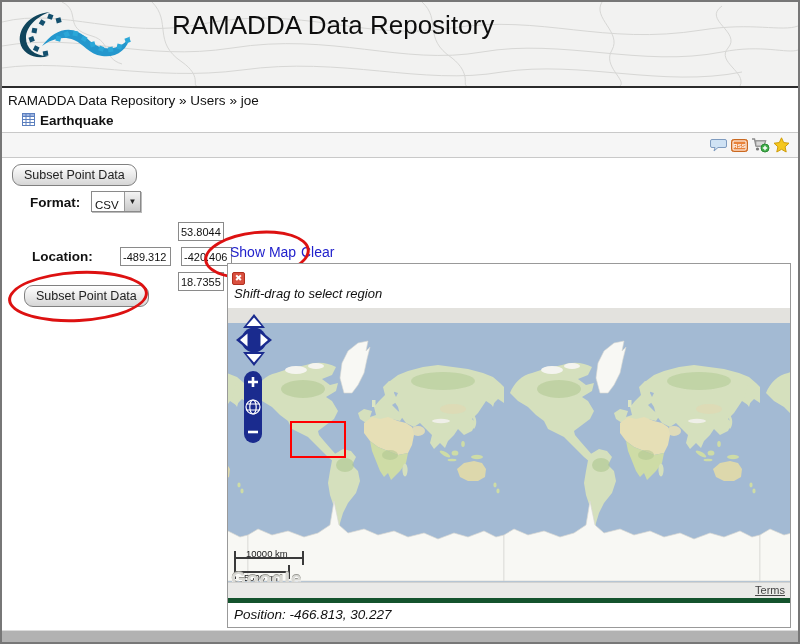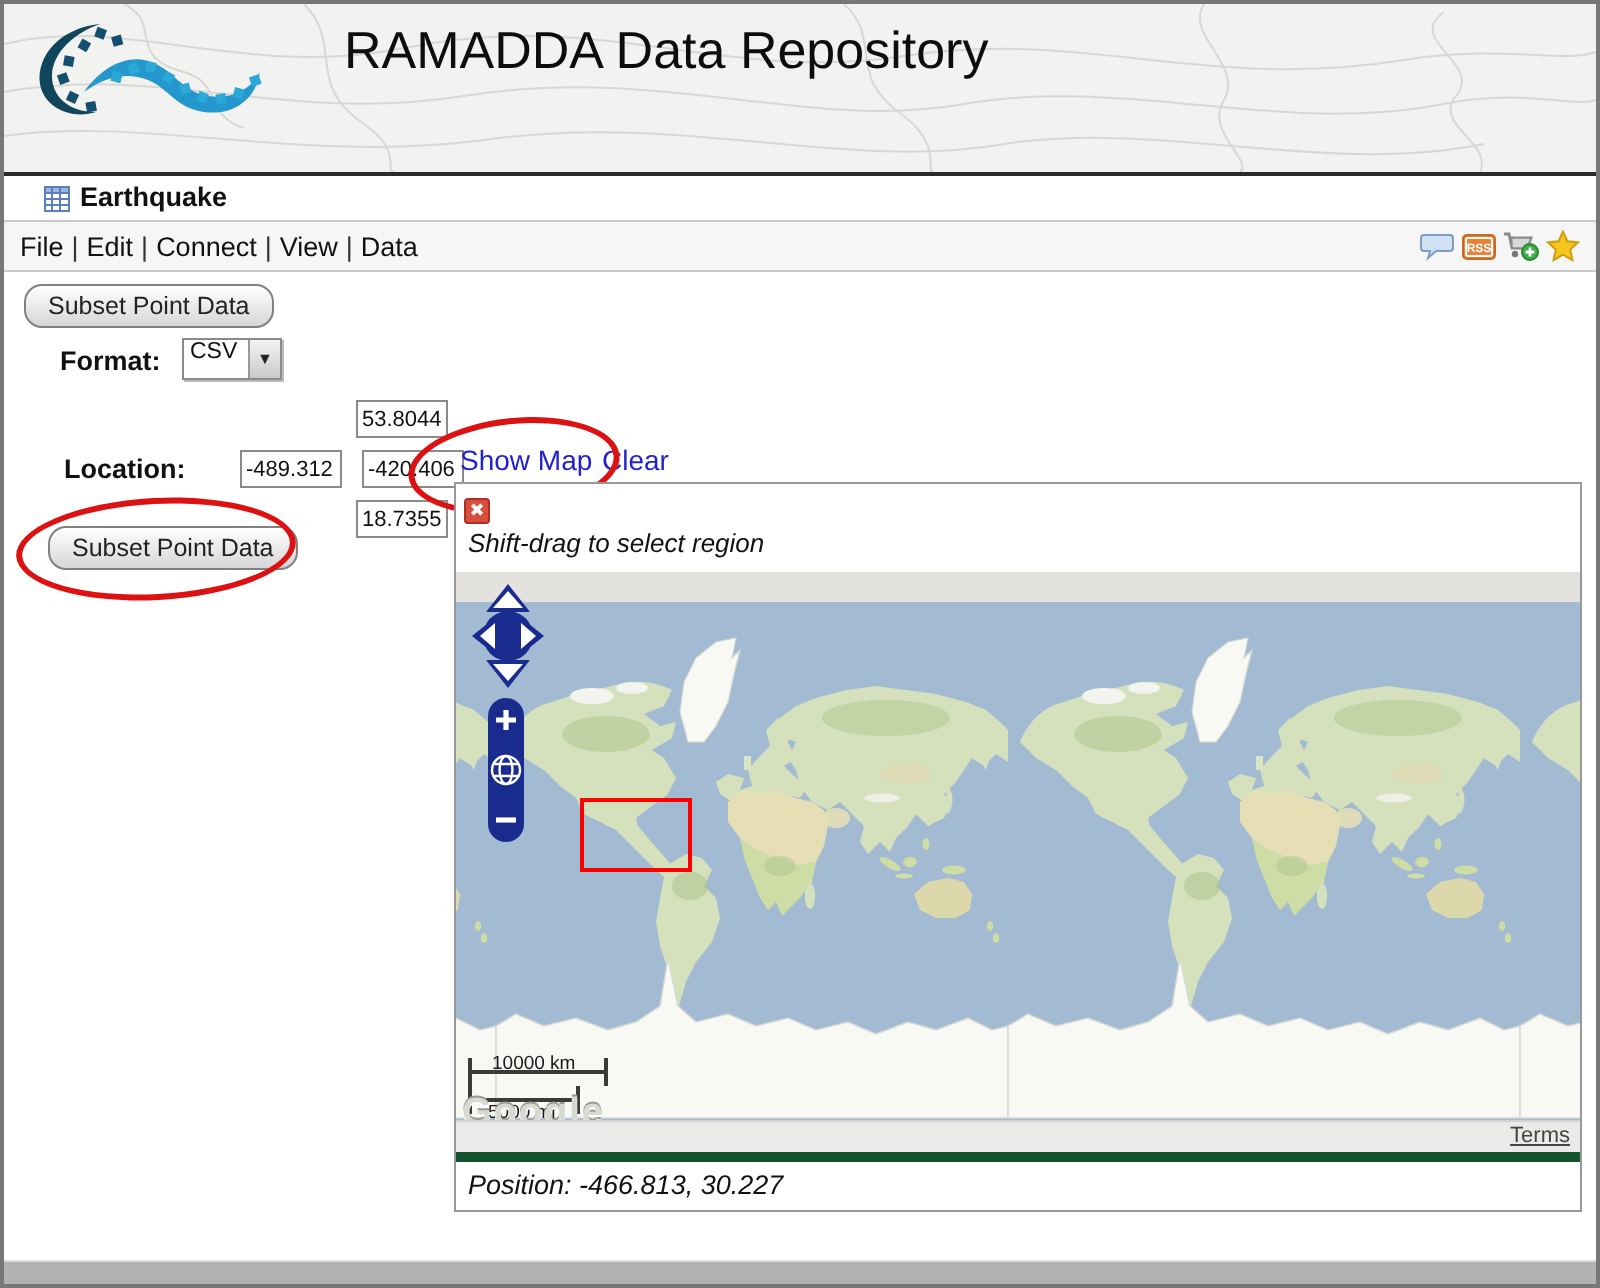--- a/index.html
+++ b/index.html
@@ -11,33 +11,33 @@
   .hdr-contours{position:absolute;left:0;top:0;width:100%;height:100%;}
   .logo{position:absolute;left:10px;top:4px;width:130px;height:78px;}
   .logo-word{position:absolute;left:12px;top:60px;font-size:19px;letter-spacing:2px;color:#1b7fc2;font-weight:400;margin-top:48px;}
   .hdr-title{position:absolute;left:170px;top:8px;font-size:26px;font-weight:400;color:#0d0d0d;}
   .hdr-sub{position:absolute;left:170px;right:10px;bottom:6px;font-size:13px;font-weight:bold;}
   .hdr-sub .right{float:right;}
   .hdr-sub span{margin:0 1px;}
 
   
   .crumbs{padding:5px 6px 2px 6px;font-size:13.5px;background:#fff;}
-  .entryrow{padding:3px 0 4px 20px;font-size:13.5px;font-weight:bold;display:flex;align-items:flex-end;gap:5px;}
+  .entryrow{padding:3px 0 4px 20px;font-size:13.5px;font-weight:bold;display:flex;align-items:flex-start;gap:5px;}
   .menubar{background:#f6f6f6;border-top:1px solid #c9c9c9;border-bottom:1px solid #c9c9c9;padding:4px 8px;font-size:13.5px;display:flex;align-items:center;}
   .menubar .mitems span.sep{color:#333;margin:0 4px;}
   .menubar .micons{margin-left:auto;display:flex;align-items:center;gap:3px;}
 
   
   .content{position:relative;height:466px;background:#fff;}
   .btn{display:inline-block;font-size:12.5px;color:#222;background:linear-gradient(#ffffff,#d6d6d6);border:1px solid #808080;border-radius:9px;padding:3px 11px;cursor:pointer;}
   .btn1{position:absolute;left:10px;top:6px;}
   .btn2{position:absolute;left:22px;top:127px;}
   .lbl{font-weight:bold;font-size:13.5px;color:#111;}
   .fmt-lbl{position:absolute;left:28px;top:37px;}
-  .fakesel{position:absolute;left:89px;top:33px;width:48px;height:19px;border:1px solid #8a8a8a;background:#fff;font-size:11.5px;display:flex;align-items:flex-start;cursor:pointer;box-shadow:1px 1px 0 #bbb;}
+  .fakesel{position:absolute;left:89px;top:33px;width:48px;height:19px;border:1px solid #8a8a8a;background:#fff;font-size:11.5px;display:flex;align-items:flex-end;cursor:pointer;box-shadow:1px 1px 0 #bbb;}
   .fakesel .val{flex:1;padding-left:3px;}
   .fakesel .arr{width:15px;height:100%;background:linear-gradient(#f4f4f4,#c9c9c9);border-left:1px solid #999;display:flex;align-items:center;justify-content:center;font-size:8px;color:#222;}
   .loc-lbl{position:absolute;left:30px;top:91px;}
   .coord{position:absolute;height:17px;border:1px solid #8a8a8a;font-size:11px;padding:0 2px;font-family:"Liberation Sans",sans-serif;color:#111;}
   .coord.n{left:176px;top:64px;width:40px;}
   .coord.w{left:118px;top:89px;width:45px;}
   .coord.e{left:179px;top:89px;width:45px;}
   .coord.s{left:176px;top:114px;width:40px;}
   .maplink{position:absolute;top:86px;font-size:14px;color:#2222cc;text-decoration:none;cursor:pointer;}
   .lnk-show{left:228px;}
@@ -108,34 +108,38 @@
             <rect x="105" y="38" width="5" height="5" transform="rotate(15 107 40)"></rect>
             <rect x="113" y="32" width="5" height="5" transform="rotate(-20 115 34)"></rect>
           </g>
         </g>
       </svg>
       <span class="logo-word">RAMADDA</span>
     </div>
     <div class="hdr-title">RAMADDA Data Repository</div>
   </header>
 
+  <div class="crumbs">
+    <span>RAMADDA Data Repository</span>
+    <span>»</span>
+    <span>Users</span>
+    <span>»</span>
+    <span>joe</span>
+  </div>
 
   <div class="entryrow">
     <svg width="13" height="13" viewBox="0 0 13 13">
       <rect x="0.5" y="0.5" width="12" height="12" fill="#ffffff" stroke="#5b7fbe"></rect>
       <rect x="0.5" y="0.5" width="12" height="3" fill="#9db4e0" stroke="#5b7fbe"></rect>
       <path d="M4,1 V13 M8,1 V13 M0,6.5 H13 M0,9.5 H13" stroke="#5b7fbe" stroke-width="1" fill="none"></path>
     </svg>
     <span>Earthquake</span>
   </div>
 
   <div class="menubar">
-    <span class="mitems">
-      <span>File</span><span class="sep">|</span><span>Edit</span><span class="sep">|</span><span>Connect</span><span class="sep">|</span><span>View</span><span class="sep">|</span><span>Data</span>
-    </span>
     <span class="micons">
       <svg width="18" height="15" viewBox="0 0 18 15">
         <path d="M2,1.5 H15 Q16.5,1.5 16.5,3 V8 Q16.5,9.5 15,9.5 H8 L4,13 L5,9.5 H2 Q0.5,9.5 0.5,8 V3 Q0.5,1.5 2,1.5 Z" fill="#cfe2f4" stroke="#7f9cc0"></path>
       </svg>
       <svg width="17" height="13" viewBox="0 0 17 13">
         <rect x="0.5" y="0.5" width="16" height="12" rx="2" fill="#e8823a" stroke="#c96820"></rect>
         <rect x="2" y="2" width="13" height="9" rx="1" fill="none" stroke="#ffffff" stroke-width="1"></rect>
         <text x="8.5" y="9" font-size="6" font-weight="bold" fill="#ffffff" text-anchor="middle" font-family="Liberation Sans, sans-serif">RSS</text>
       </svg>
       <svg width="19" height="16" viewBox="0 0 19 16">

